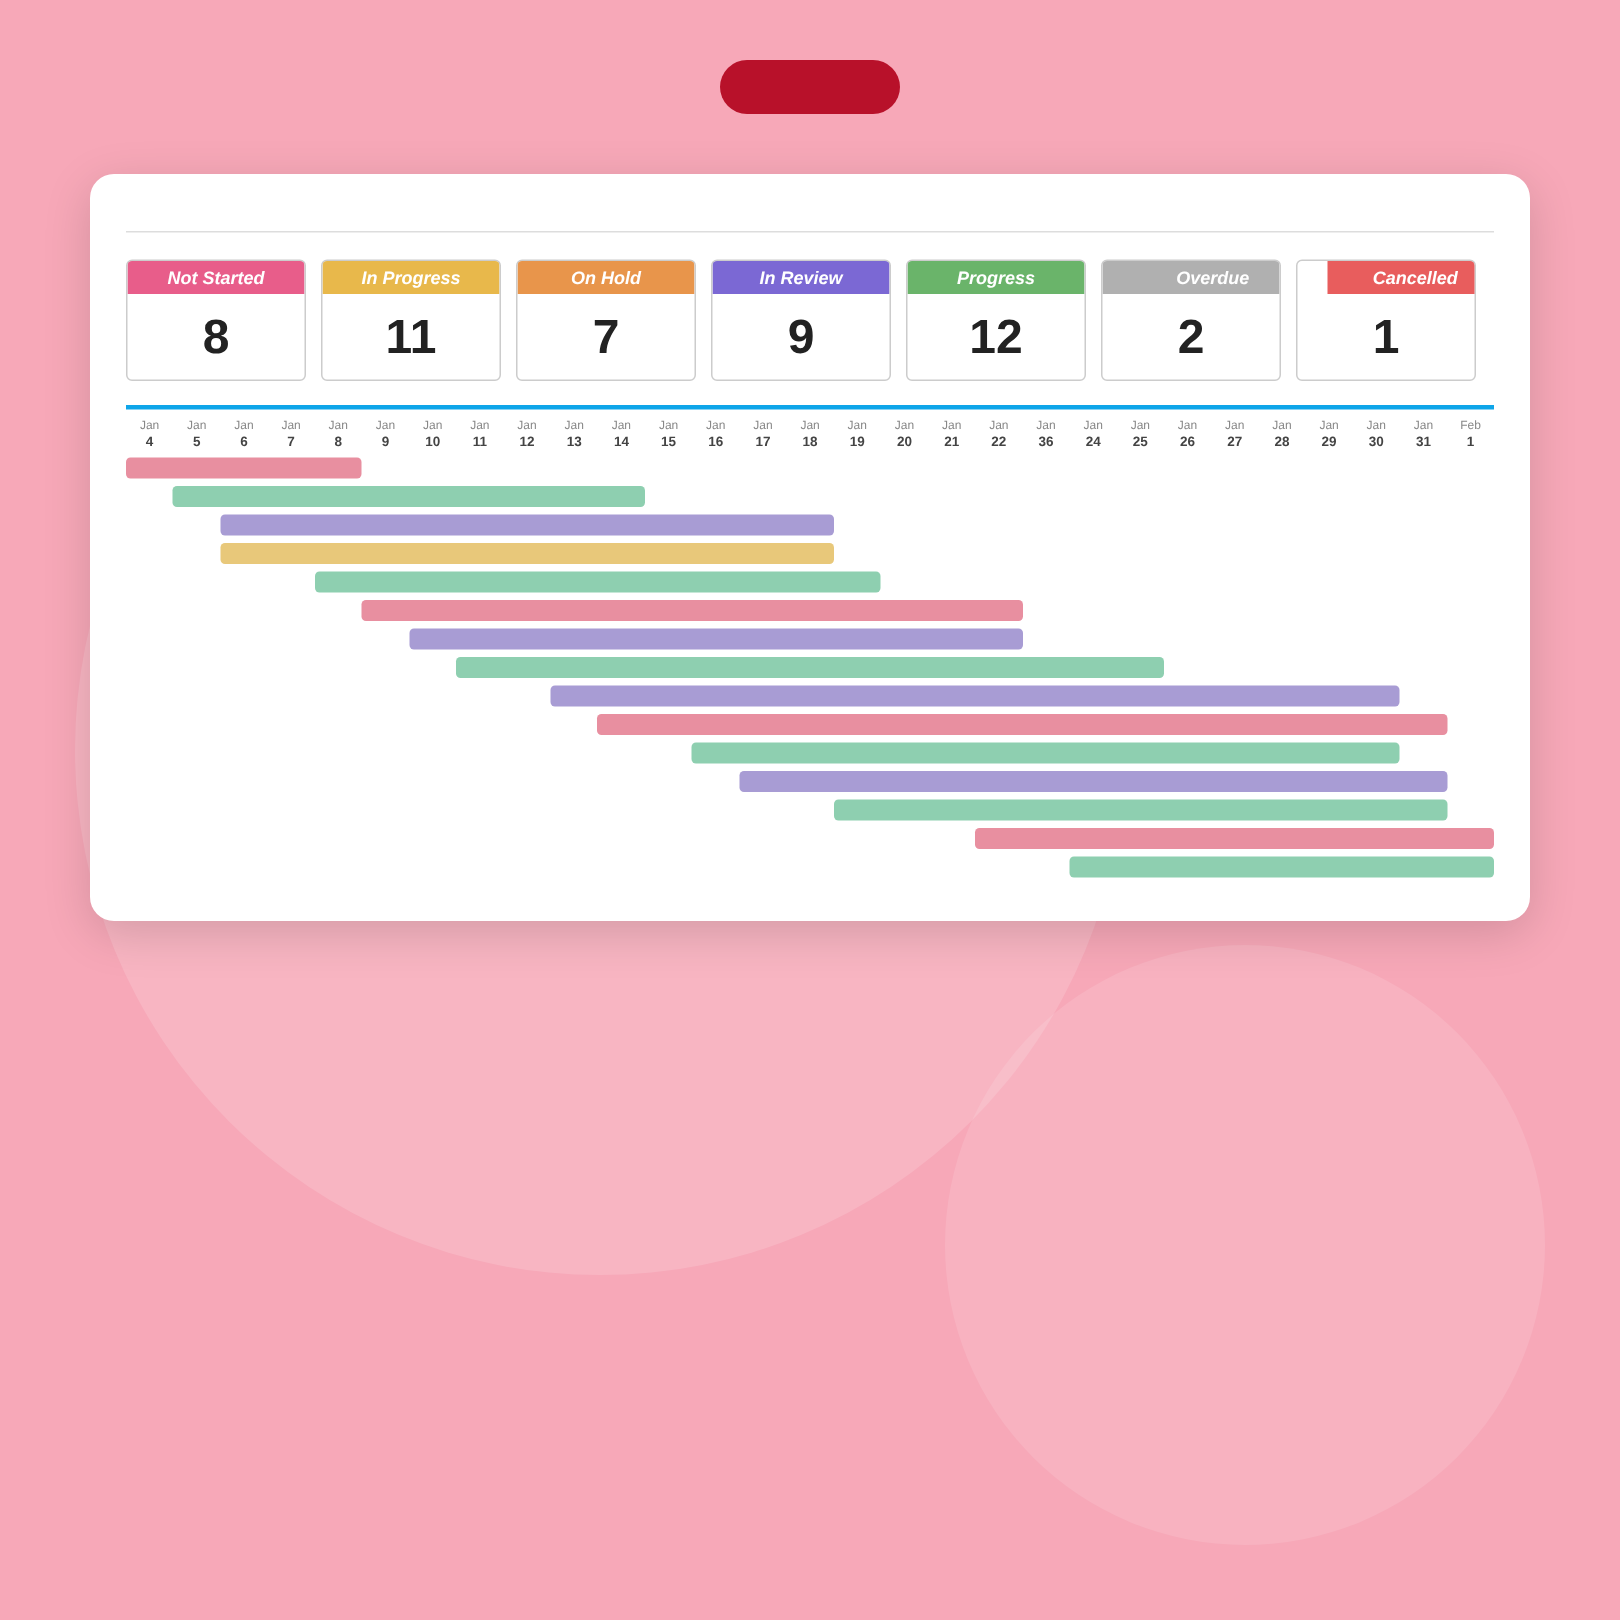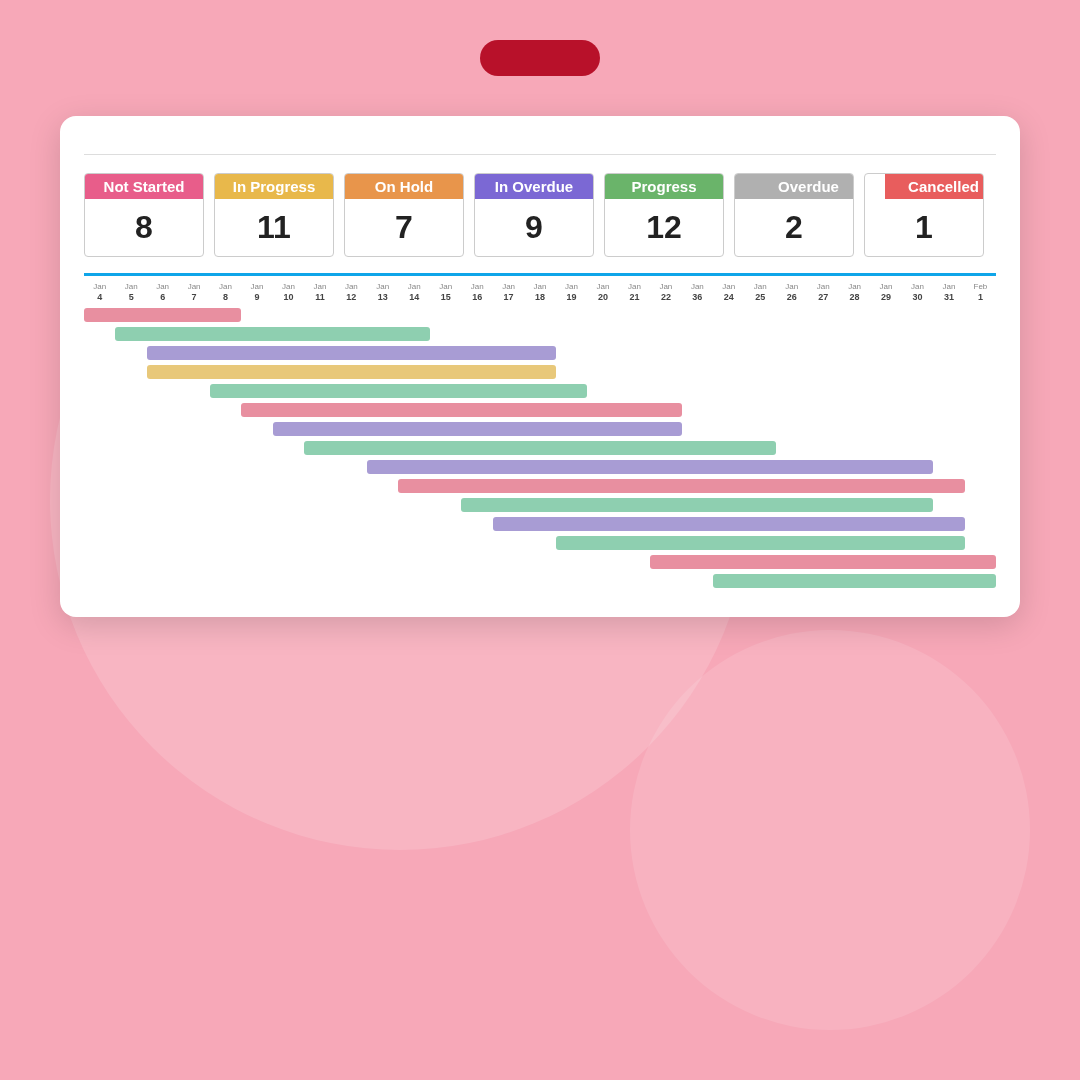--- a/index.html
+++ b/index.html
@@ -96,25 +96,26 @@
       min-width: 100px;
       display: flex;
       flex-direction: column;
       align-items: center;
       overflow: hidden;
     }
 
     .status-label {
       width: 100%;
       text-align: center;
-      font-size: 15px;
+      font-size: 12px;
       font-weight: 700;
       padding: 4px 2px;
       color: white;
       border-radius: 0;
+      font-style: italic;
     }
 
     .status-label.not-started { background: #e85d8a; }
     .status-label.in-progress { background: #e8b84b; }
     .status-label.on-hold { background: #e8954b; }
     .status-label.in-review { background: #7b68d4; }
     .status-label.completed { background: #6ab46a; }
     .status-label.overdue { background: #b0b0b0; padding-left: 31px; }
     .status-label.cancelled { background: #e85d5d; margin-left: 39px; }
 
@@ -205,21 +206,21 @@
   </div>
         <div class="status-card">
     <div class="status-label in-progress">In Progress</div>
     <div class="status-count">11</div>
   </div>
         <div class="status-card">
     <div class="status-label on-hold">On Hold</div>
     <div class="status-count">7</div>
   </div>
         <div class="status-card">
-    <div class="status-label in-review">In Overdue</div>
+    <div class="status-label in-review">In Review</div>
     <div class="status-count">9</div>
   </div>
         <div class="status-card">
     <div class="status-label completed">Progress</div>
     <div class="status-count">12</div>
   </div>
         <div class="status-card">
     <div class="status-label overdue">Overdue</div>
     <div class="status-count">2</div>
   </div>

